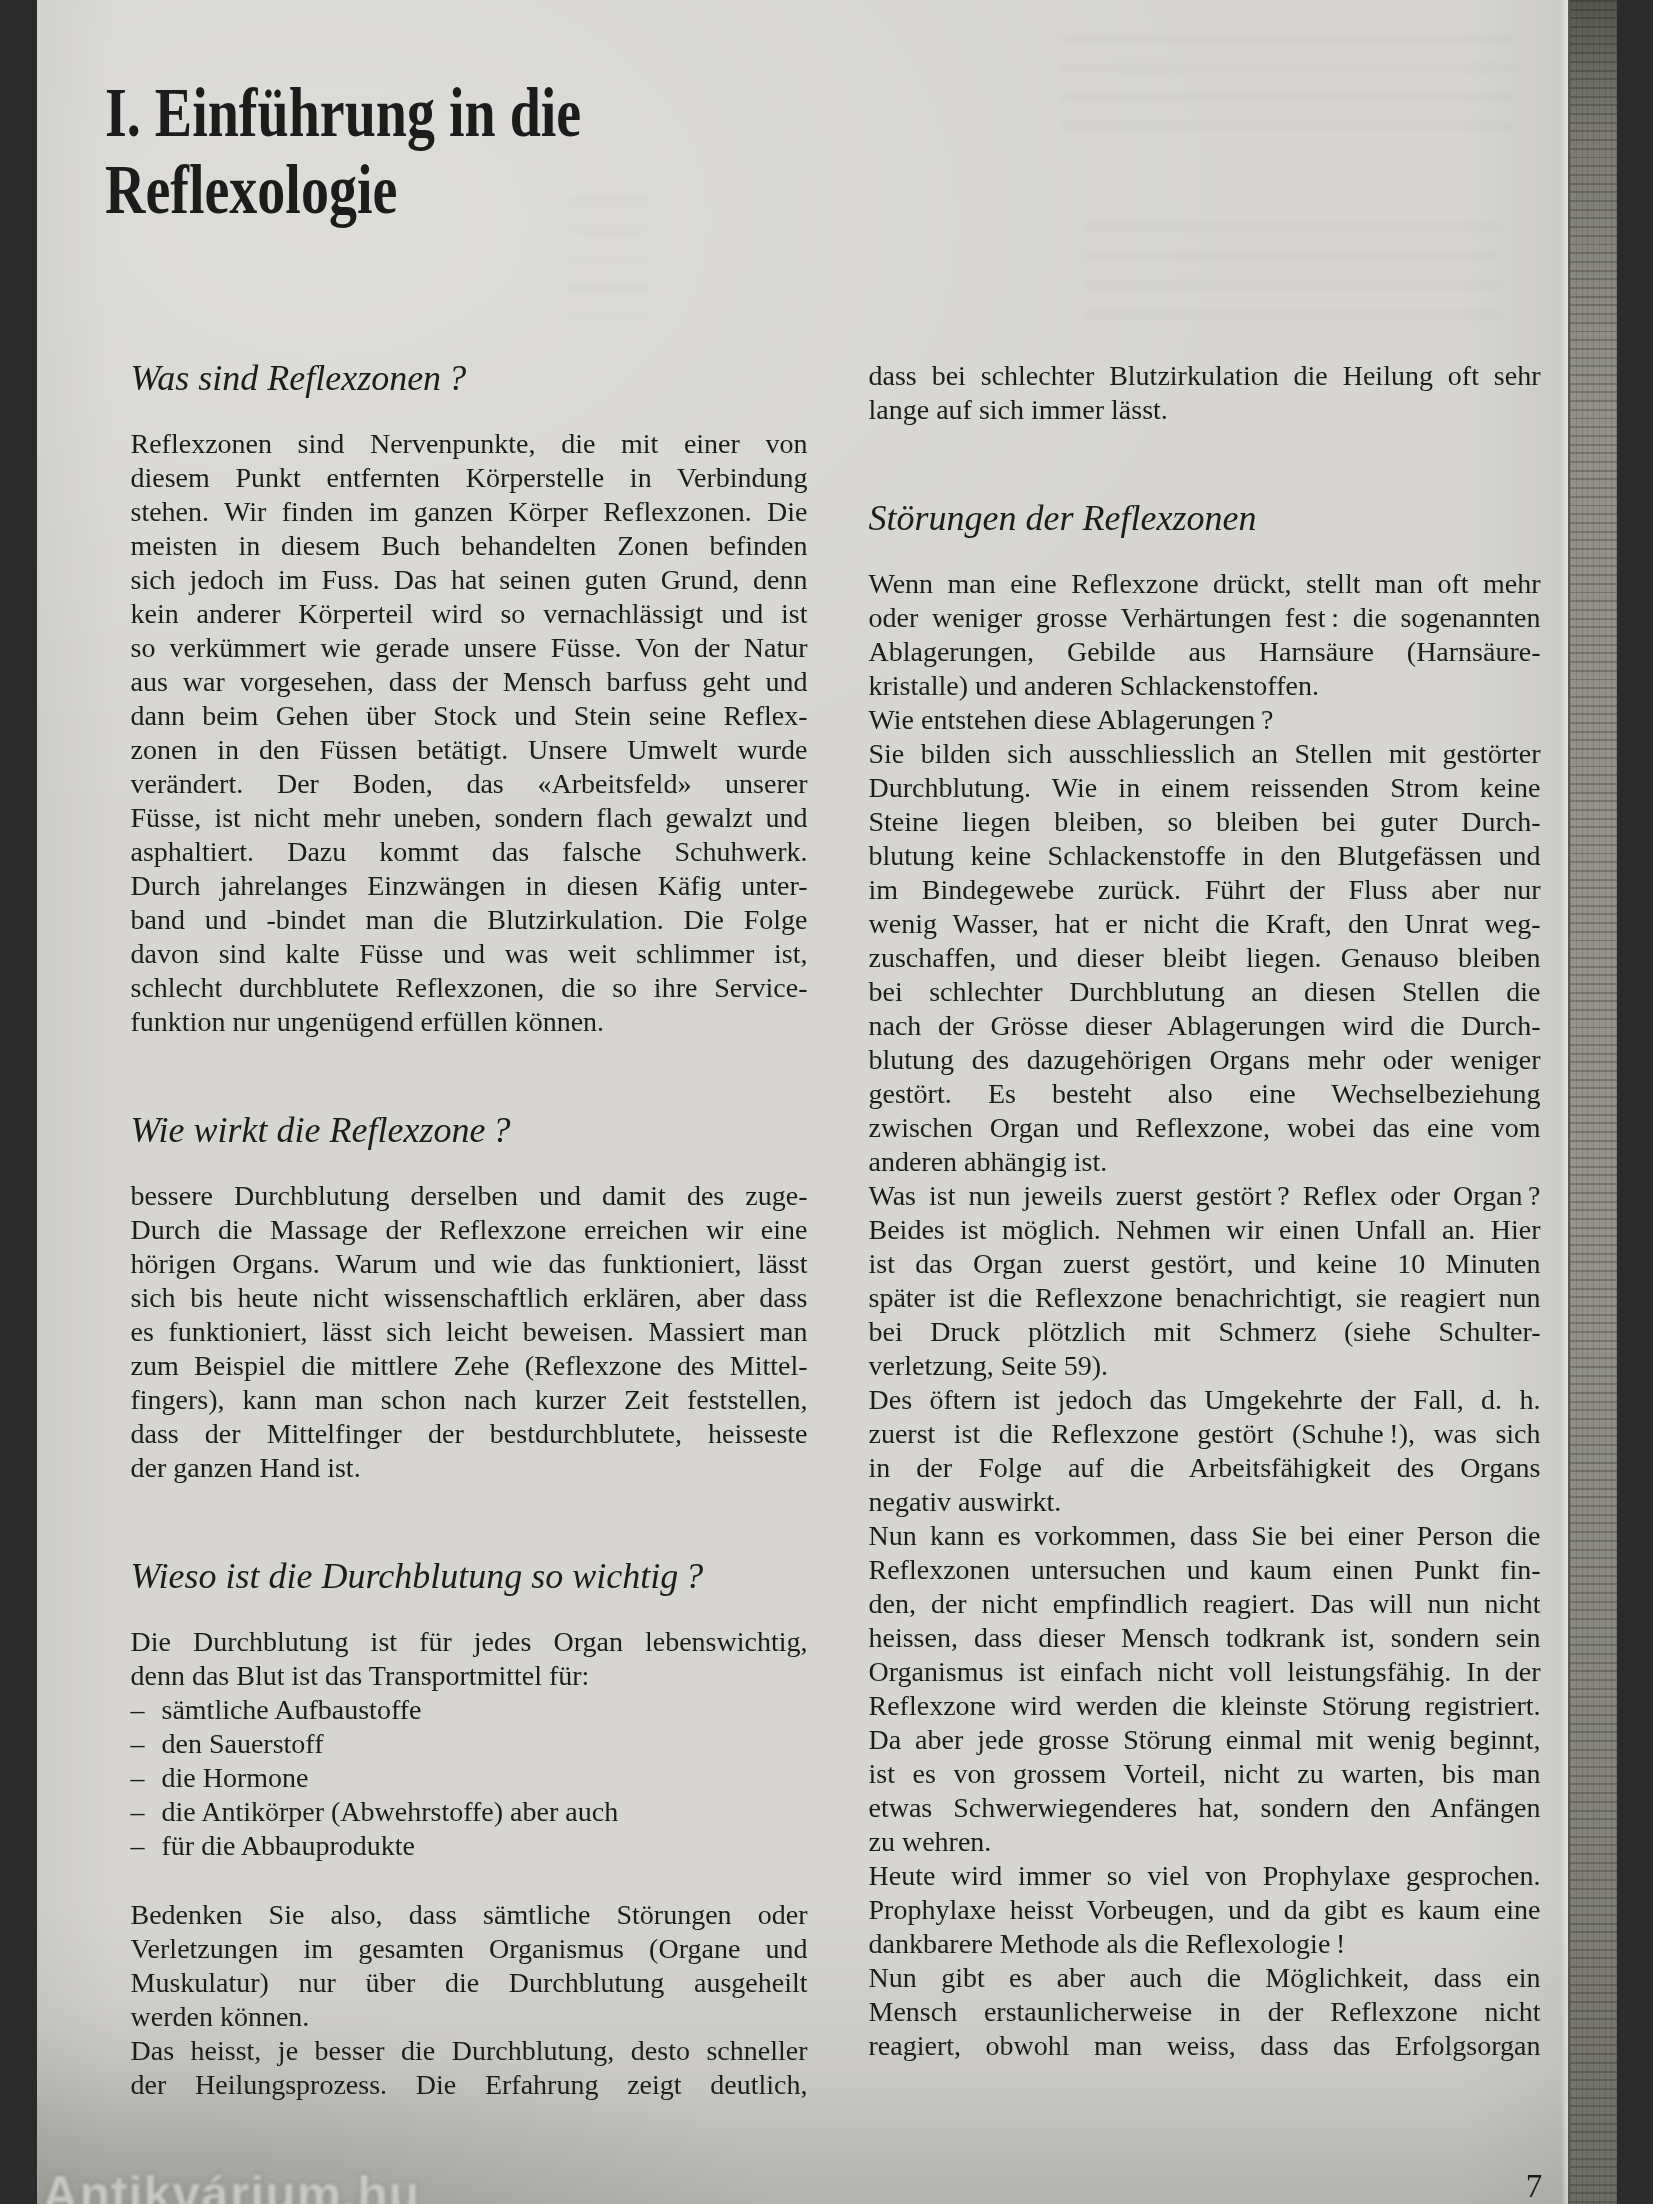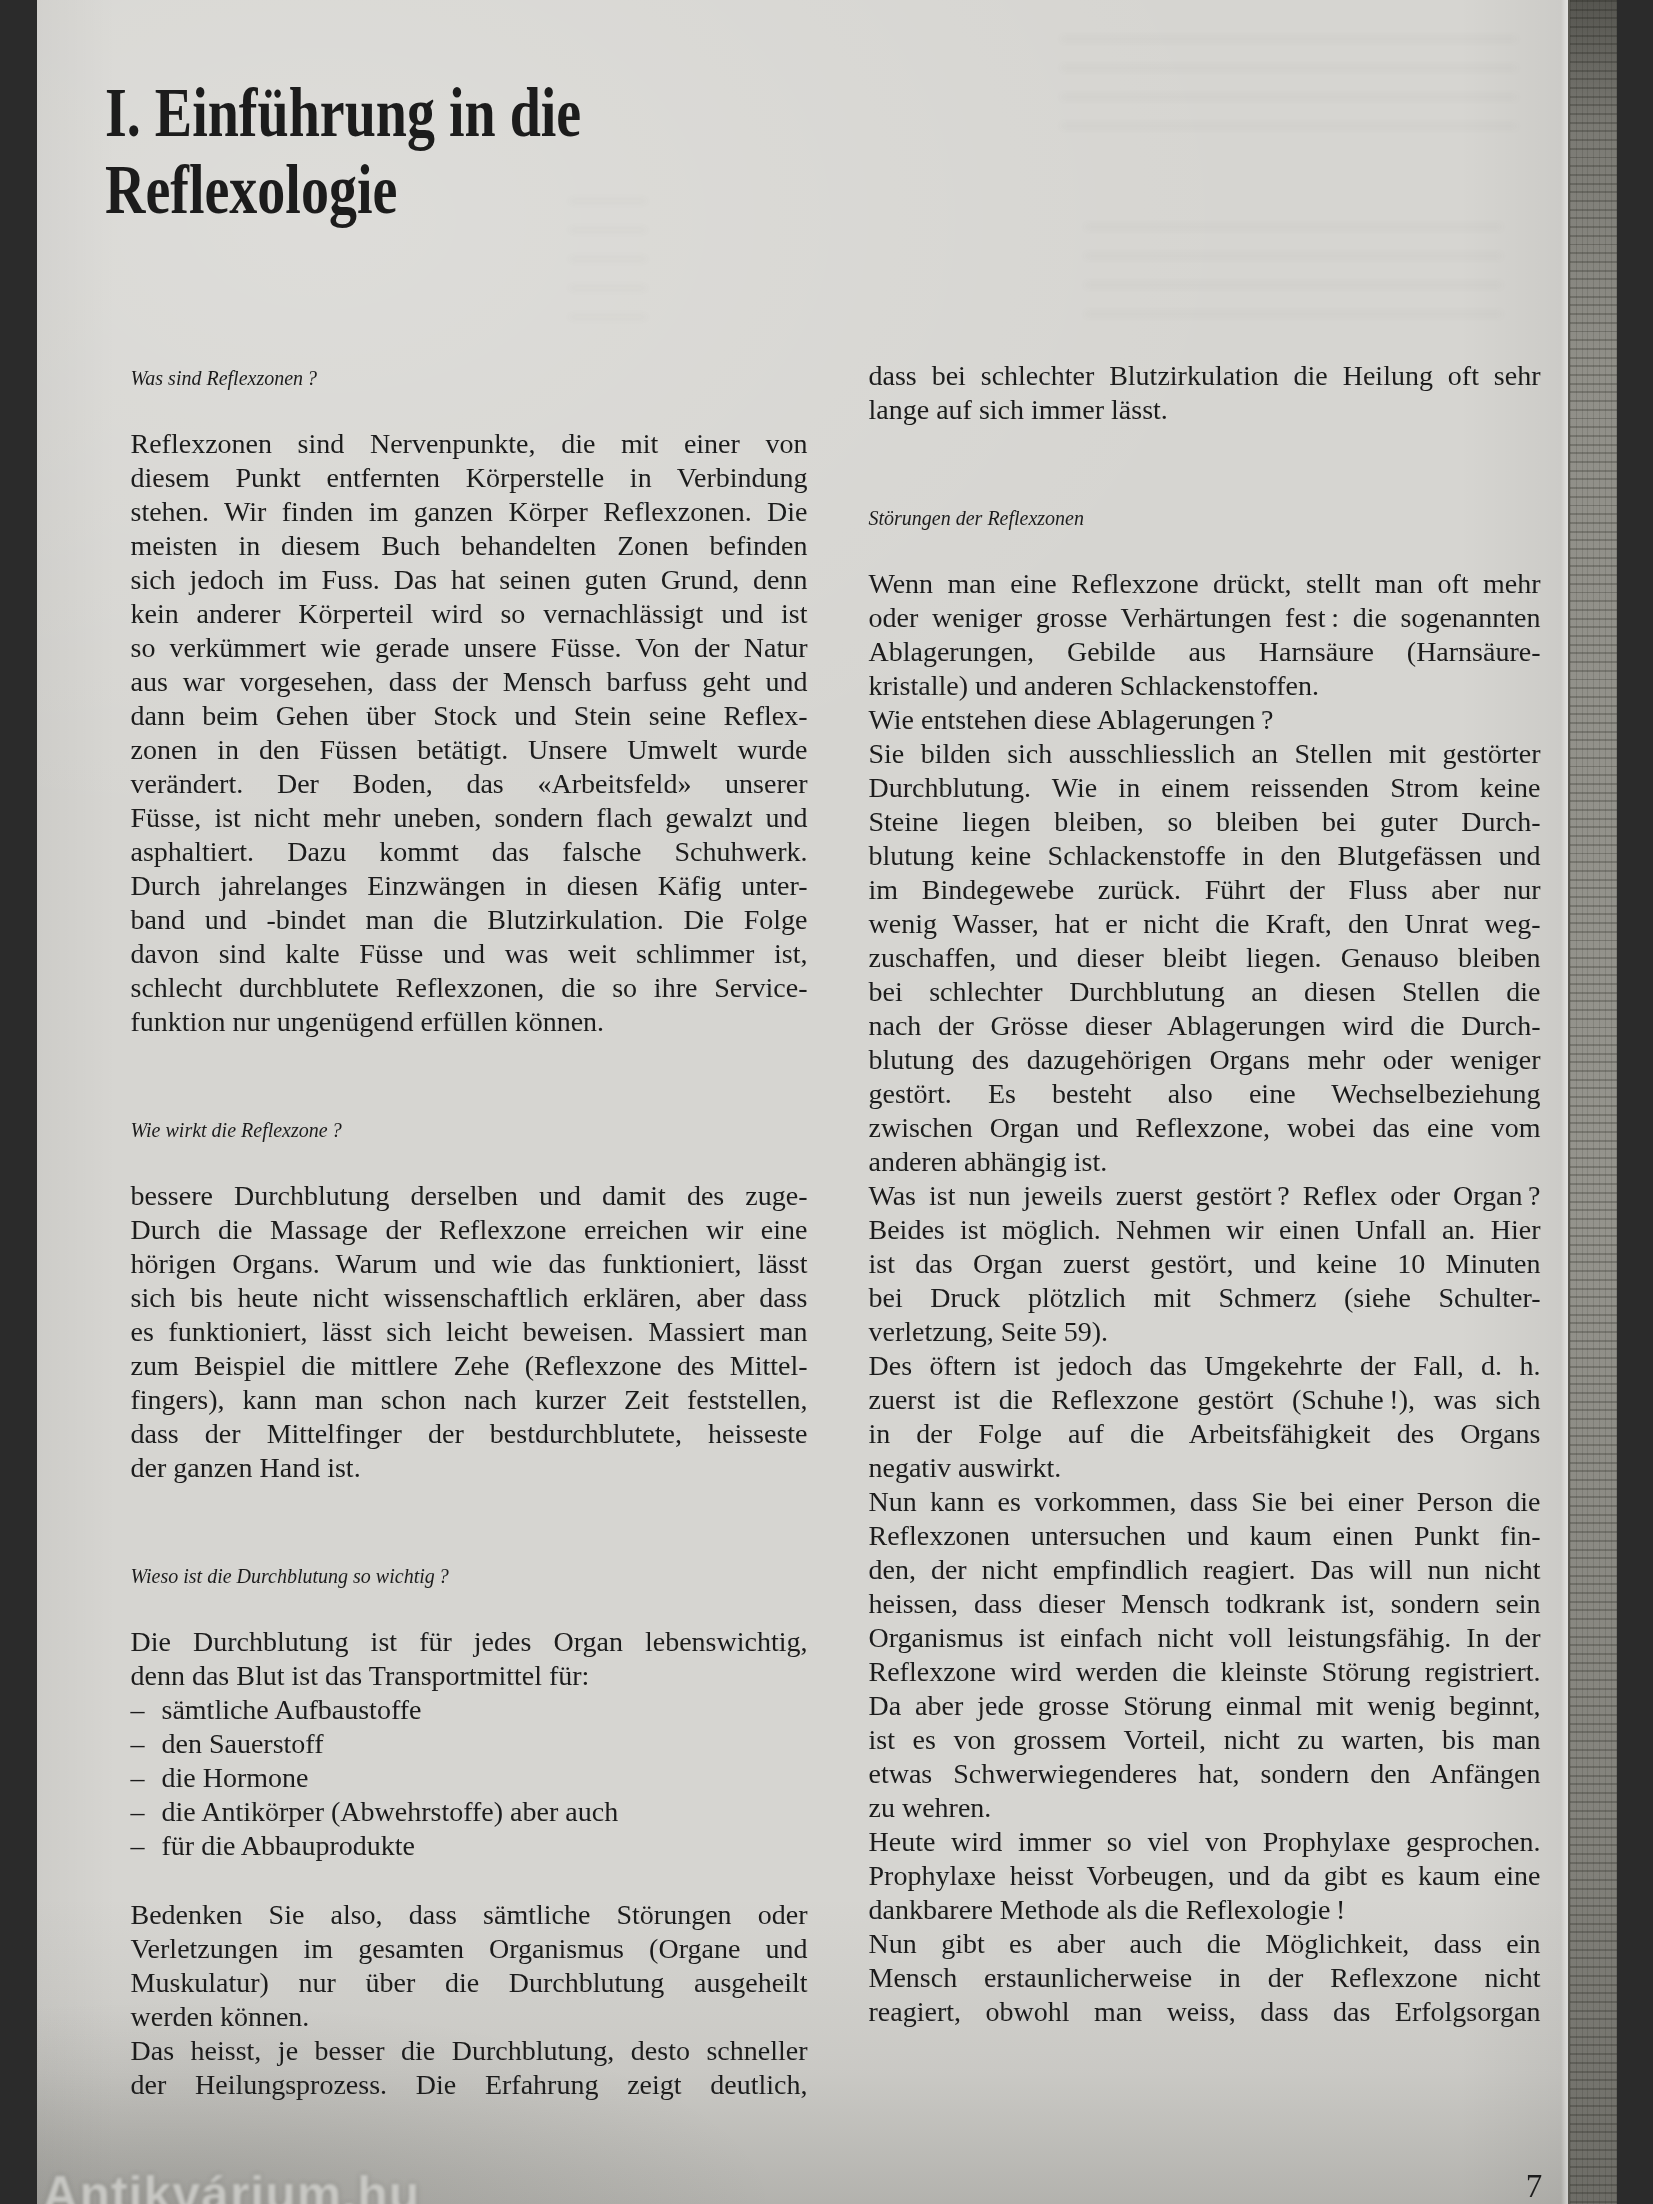--- a/index.html
+++ b/index.html
@@ -24,21 +24,21 @@
     letter-spacing:0;
     transform:scaleX(0.80);transform-origin:0 0;
     white-space:nowrap;
   }
   
   .column{position:absolute;top:359px;font-size:28px;line-height:34px;}
   .col-left{left:94px;width:677px;}
   .col-right{left:832px;width:672px;}
   .block{margin:0;}
   .block-heading{
-    font-style:italic;font-size:20px;line-height:39px;
+    font-style:italic;font-size:36px;line-height:39px;
     margin:72px 0 29px 0;
   }
   .column > .block:first-child{margin-top:0;}
   .block-para + .block-para{margin-top:35px;}
   .line{text-align:justify;text-align-last:justify;text-justify:inter-word;}
   .line.flush{text-align:left;text-align-last:left;}
   .line.dashline{display:flex;text-align:left;text-align-last:left;}
   .dash{flex:0 0 31px;width:31px;}
   
   .page-number{
@@ -184,20 +184,21 @@
         <div class="line">zuschaffen, und dieser bleibt liegen. Genauso bleiben</div>
         <div class="line">bei schlechter Durchblutung an diesen Stellen die</div>
         <div class="line">nach der Grösse dieser Ablagerungen wird die Durch-</div>
         <div class="line">blutung des dazugehörigen Organs mehr oder weniger</div>
         <div class="line">gestört. Es besteht also eine Wechselbeziehung</div>
         <div class="line">zwischen Organ und Reflexzone, wobei das eine vom</div>
         <div class="line flush">anderen abhängig ist.</div>
         <div class="line">Was ist nun jeweils zuerst gestört ? Reflex oder Organ ?</div>
         <div class="line">Beides ist möglich. Nehmen wir einen Unfall an. Hier</div>
         <div class="line">ist das Organ zuerst gestört, und keine 10 Minuten</div>
+        <div class="line">später ist die Reflexzone benachrichtigt, sie reagiert nun</div>
         <div class="line">bei Druck plötzlich mit Schmerz (siehe Schulter-</div>
         <div class="line flush">verletzung, Seite 59).</div>
         <div class="line">Des öftern ist jedoch das Umgekehrte der Fall, d. h.</div>
         <div class="line">zuerst ist die Reflexzone gestört (Schuhe !), was sich</div>
         <div class="line">in der Folge auf die Arbeitsfähigkeit des Organs</div>
         <div class="line flush">negativ auswirkt.</div>
         <div class="line">Nun kann es vorkommen, dass Sie bei einer Person die</div>
         <div class="line">Reflexzonen untersuchen und kaum einen Punkt fin-</div>
         <div class="line">den, der nicht empfindlich reagiert. Das will nun nicht</div>
         <div class="line">heissen, dass dieser Mensch todkrank ist, sondern sein</div>

